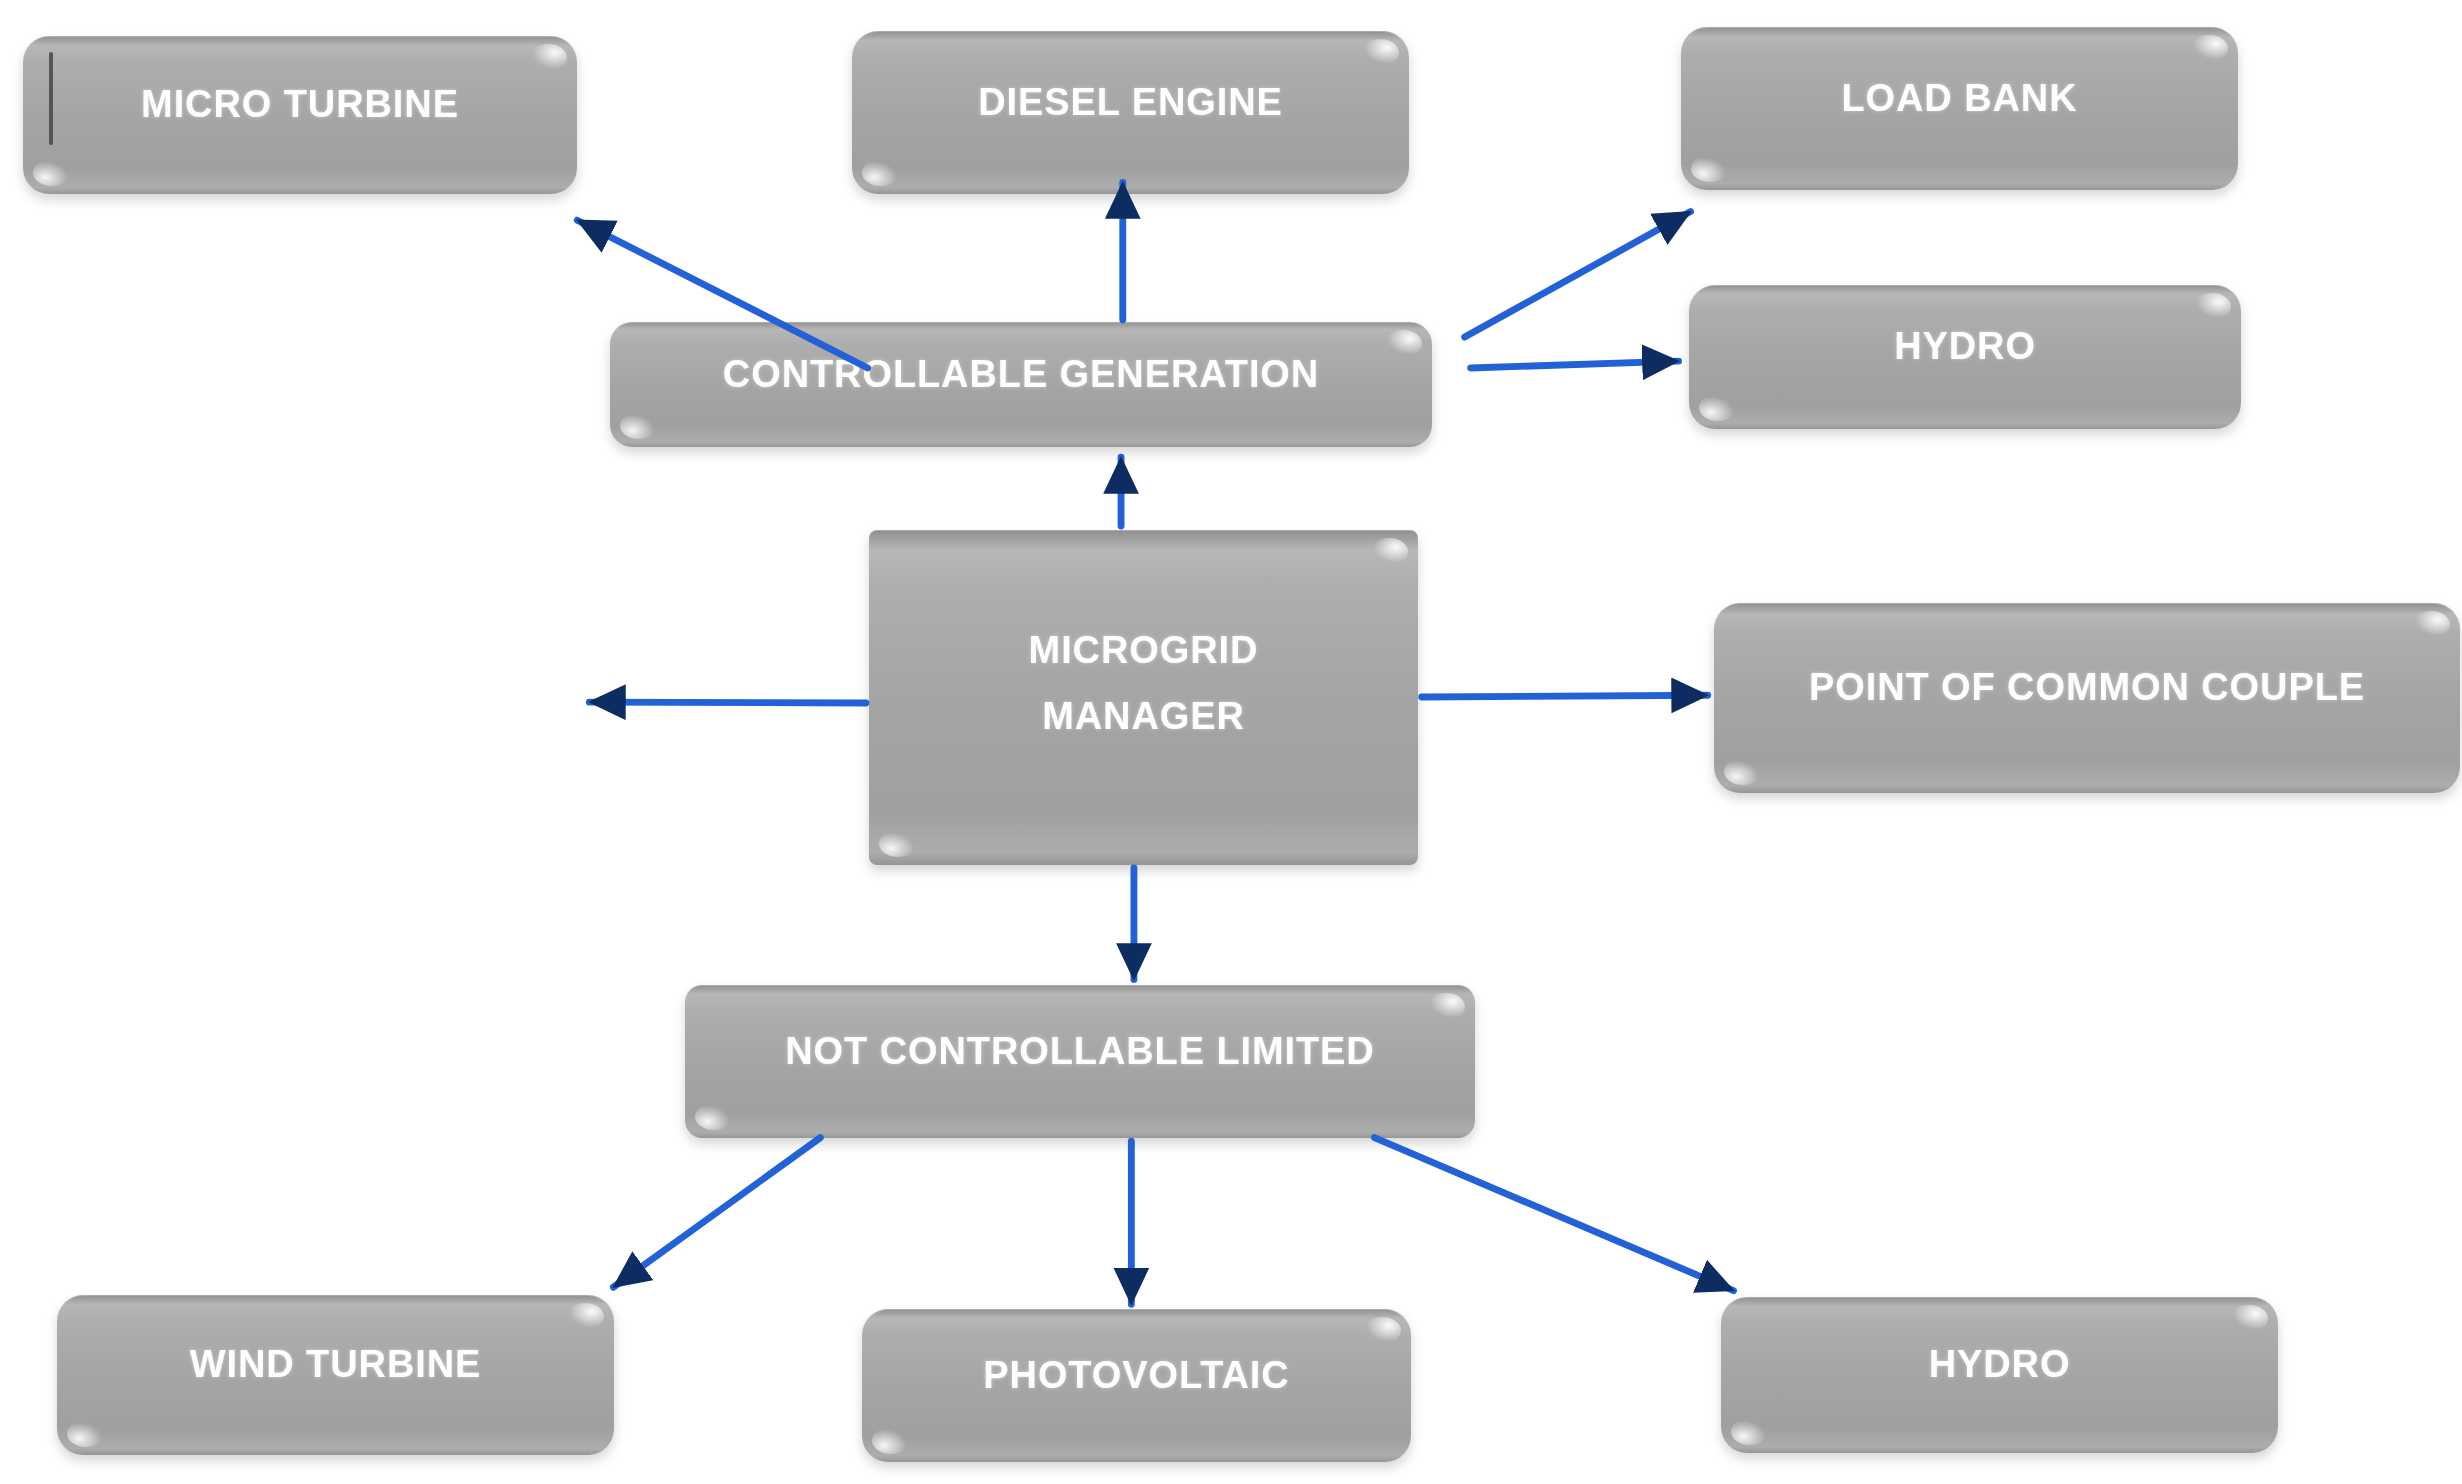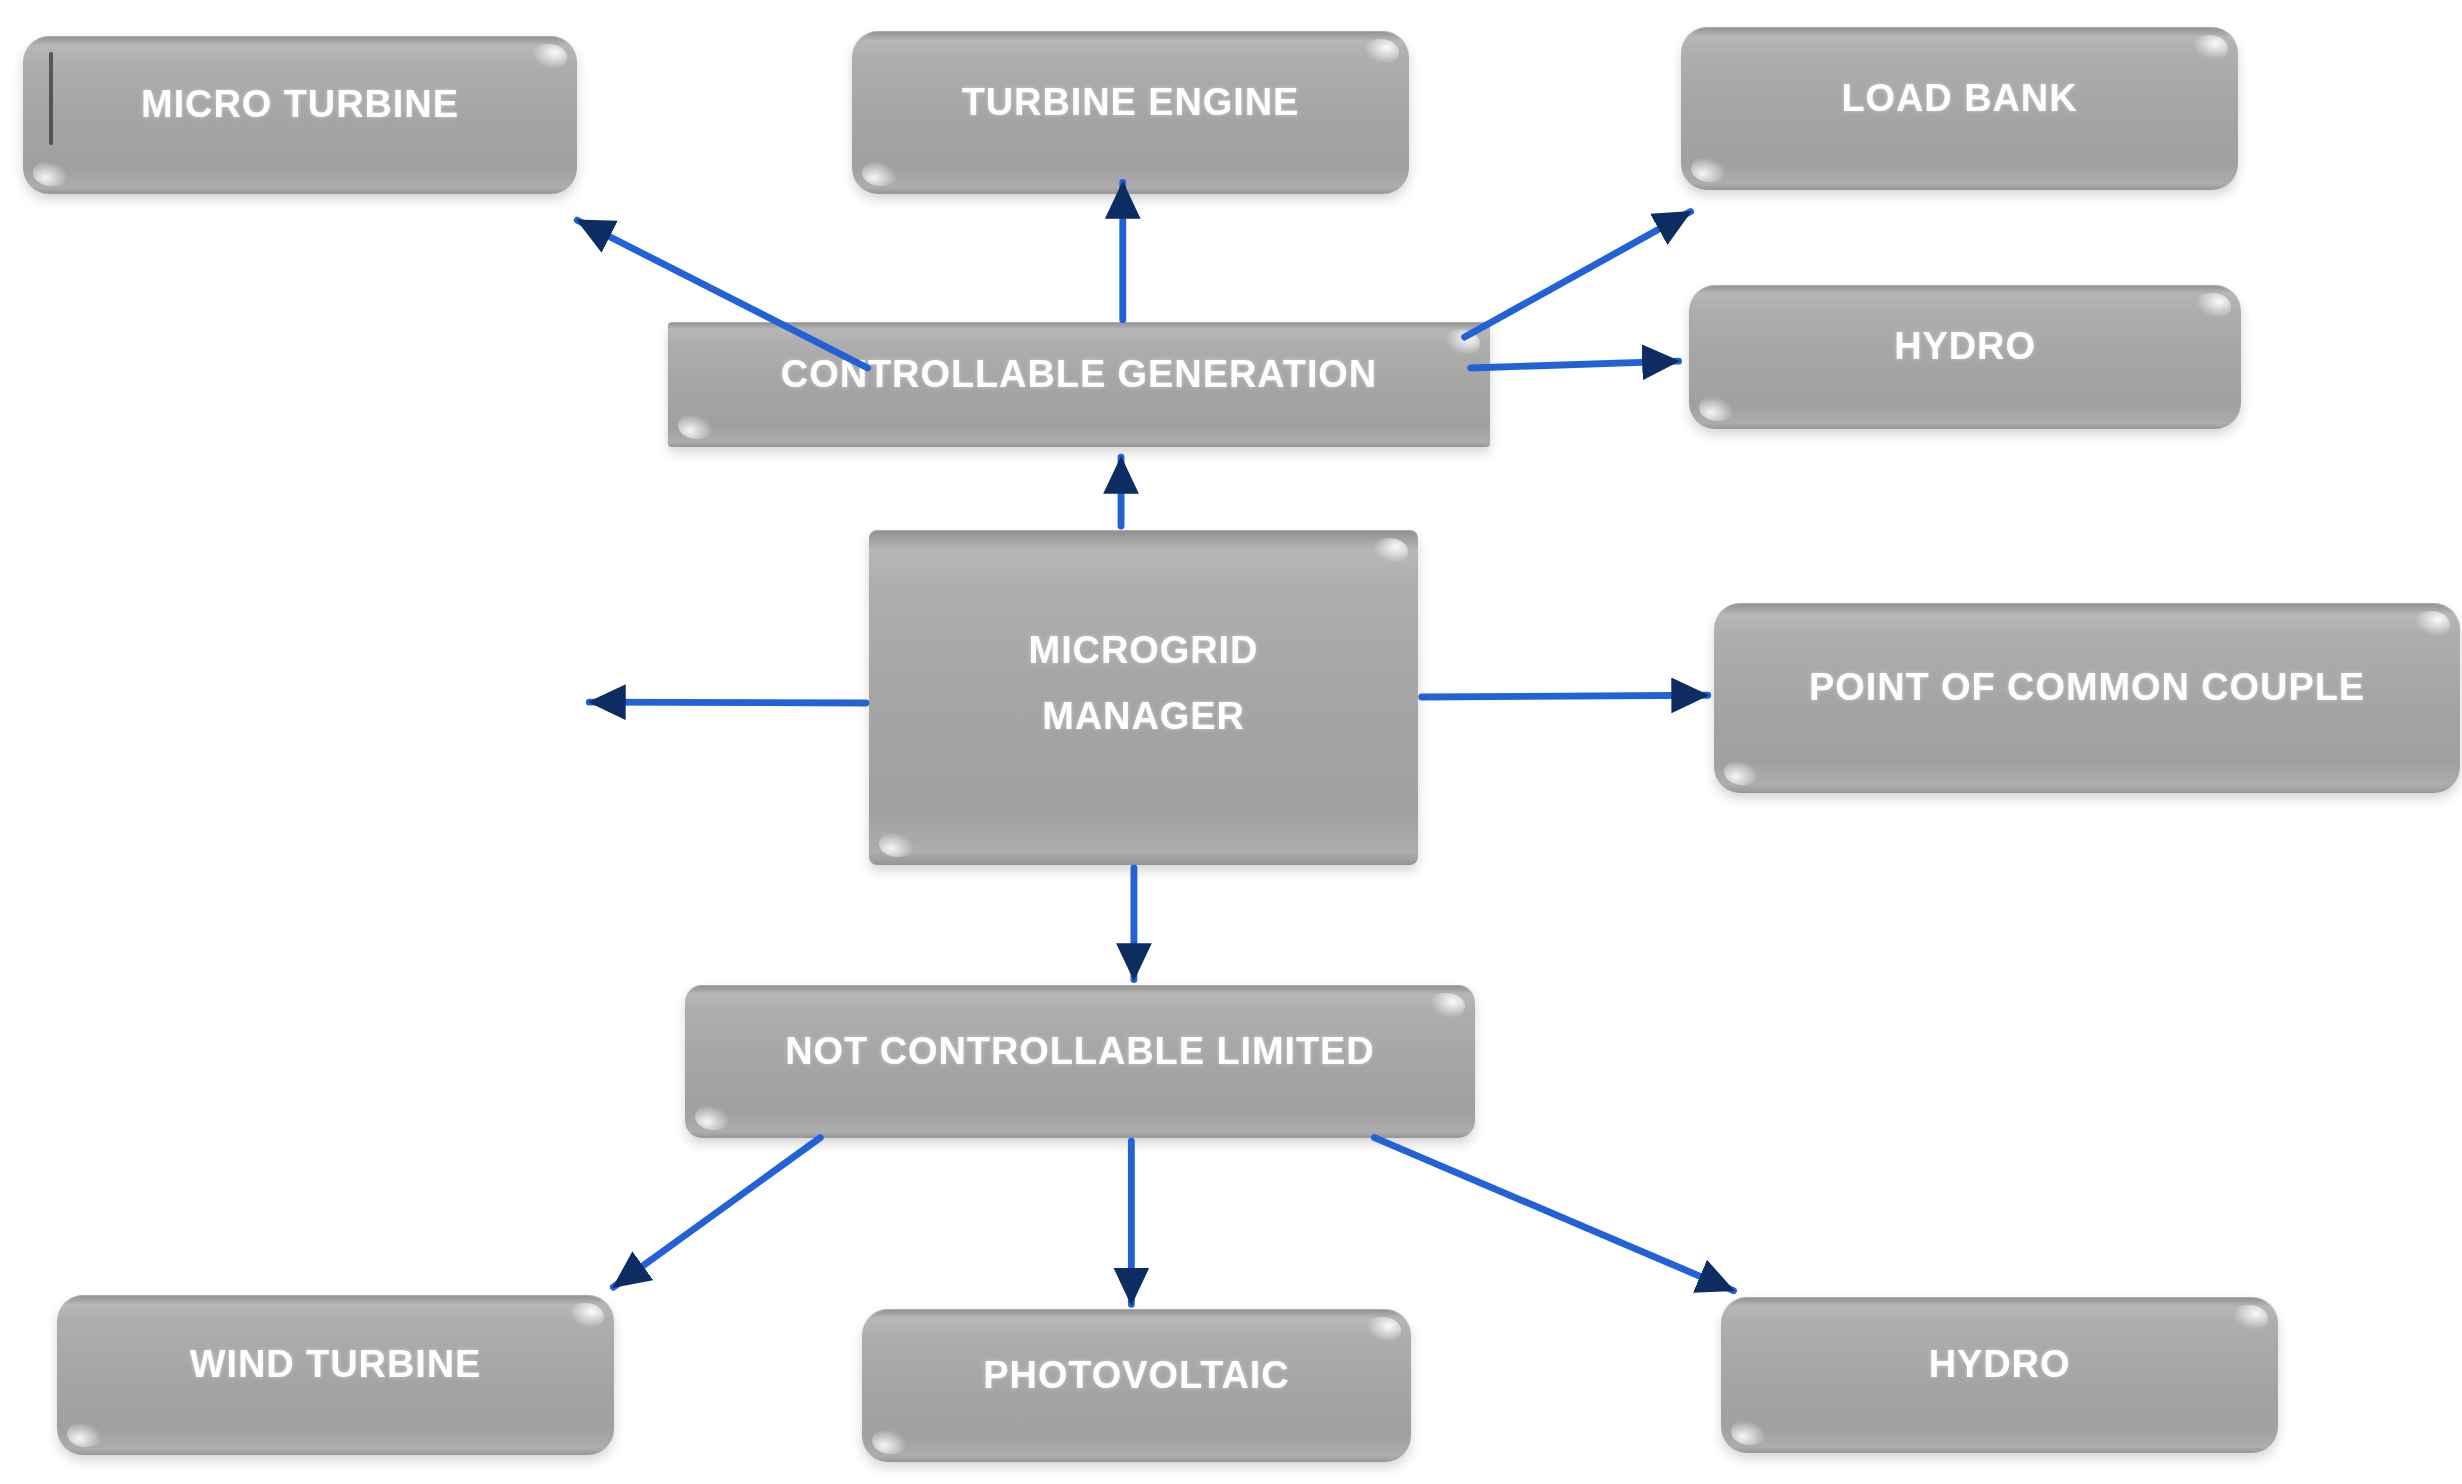--- a/index.html
+++ b/index.html
@@ -37,21 +37,21 @@
     font-weight:600;
     letter-spacing:0.9px;
     text-align:center;
     text-shadow:0 0 4.3px rgba(255,255,255,0.4);
     white-space:nowrap;
   }
   
   #n-micro-turbine        {left:23px;   top:36px;   width:554px; height:158px;}
   #n-diesel-engine        {left:852px;  top:31px;   width:557px; height:163px;}
   #n-load-bank            {left:1681px; top:27px;   width:557px; height:163px;}
-  #n-controllable-generation{left:668px;top:322px;  width:822px; height:125px; border-radius:4px;}
+  #n-controllable-generation{left:610px;top:322px;  width:822px; height:125px; border-radius:22px;}
   #n-hydro-top            {left:1689px; top:285px;  width:552px; height:144px;}
   #n-energy-storage       {left:32px;   top:626px;  width:550px; height:153px;}
   #n-microgrid-manager    {left:869px; top:530px;  width:549px; height:335px; border-radius:8px;
                            flex-direction:column; gap:23px; padding-bottom:29px;}
   #n-point-of-common-couple{left:1714px;top:603px;  width:746px; height:190px;}
   #n-not-controllable-limited{left:685px;top:985px;width:790px; height:153px; border-radius:17px;}
   #n-wind-turbine         {left:57px;   top:1295px; width:557px; height:160px;}
   #n-photovoltaic         {left:862px; top:1309px; width:549px; height:153px;}
   #n-hydro-bottom         {left:1721px; top:1297px; width:557px; height:156px;}
   .cursor-bar{
@@ -84,21 +84,21 @@
       <line x1="1600" y1="1324" x2="2018" y2="1502" marker-end="url(#ah)"></line>
     </g>
   </svg>
 
   <div class="node" id="n-micro-turbine">
     <span class="cursor-bar"></span>
     <span class="lbl">MICRO TURBINE</span>
   </div>
 
   <div class="node" id="n-diesel-engine">
-    <span class="lbl">TURBINE ENGINE</span>
+    <span class="lbl">DIESEL ENGINE</span>
   </div>
 
   <div class="node" id="n-load-bank">
     <span class="lbl">LOAD BANK</span>
   </div>
 
   <div class="node" id="n-controllable-generation">
     <span class="lbl">CONTROLLABLE GENERATION</span>
   </div>
 

